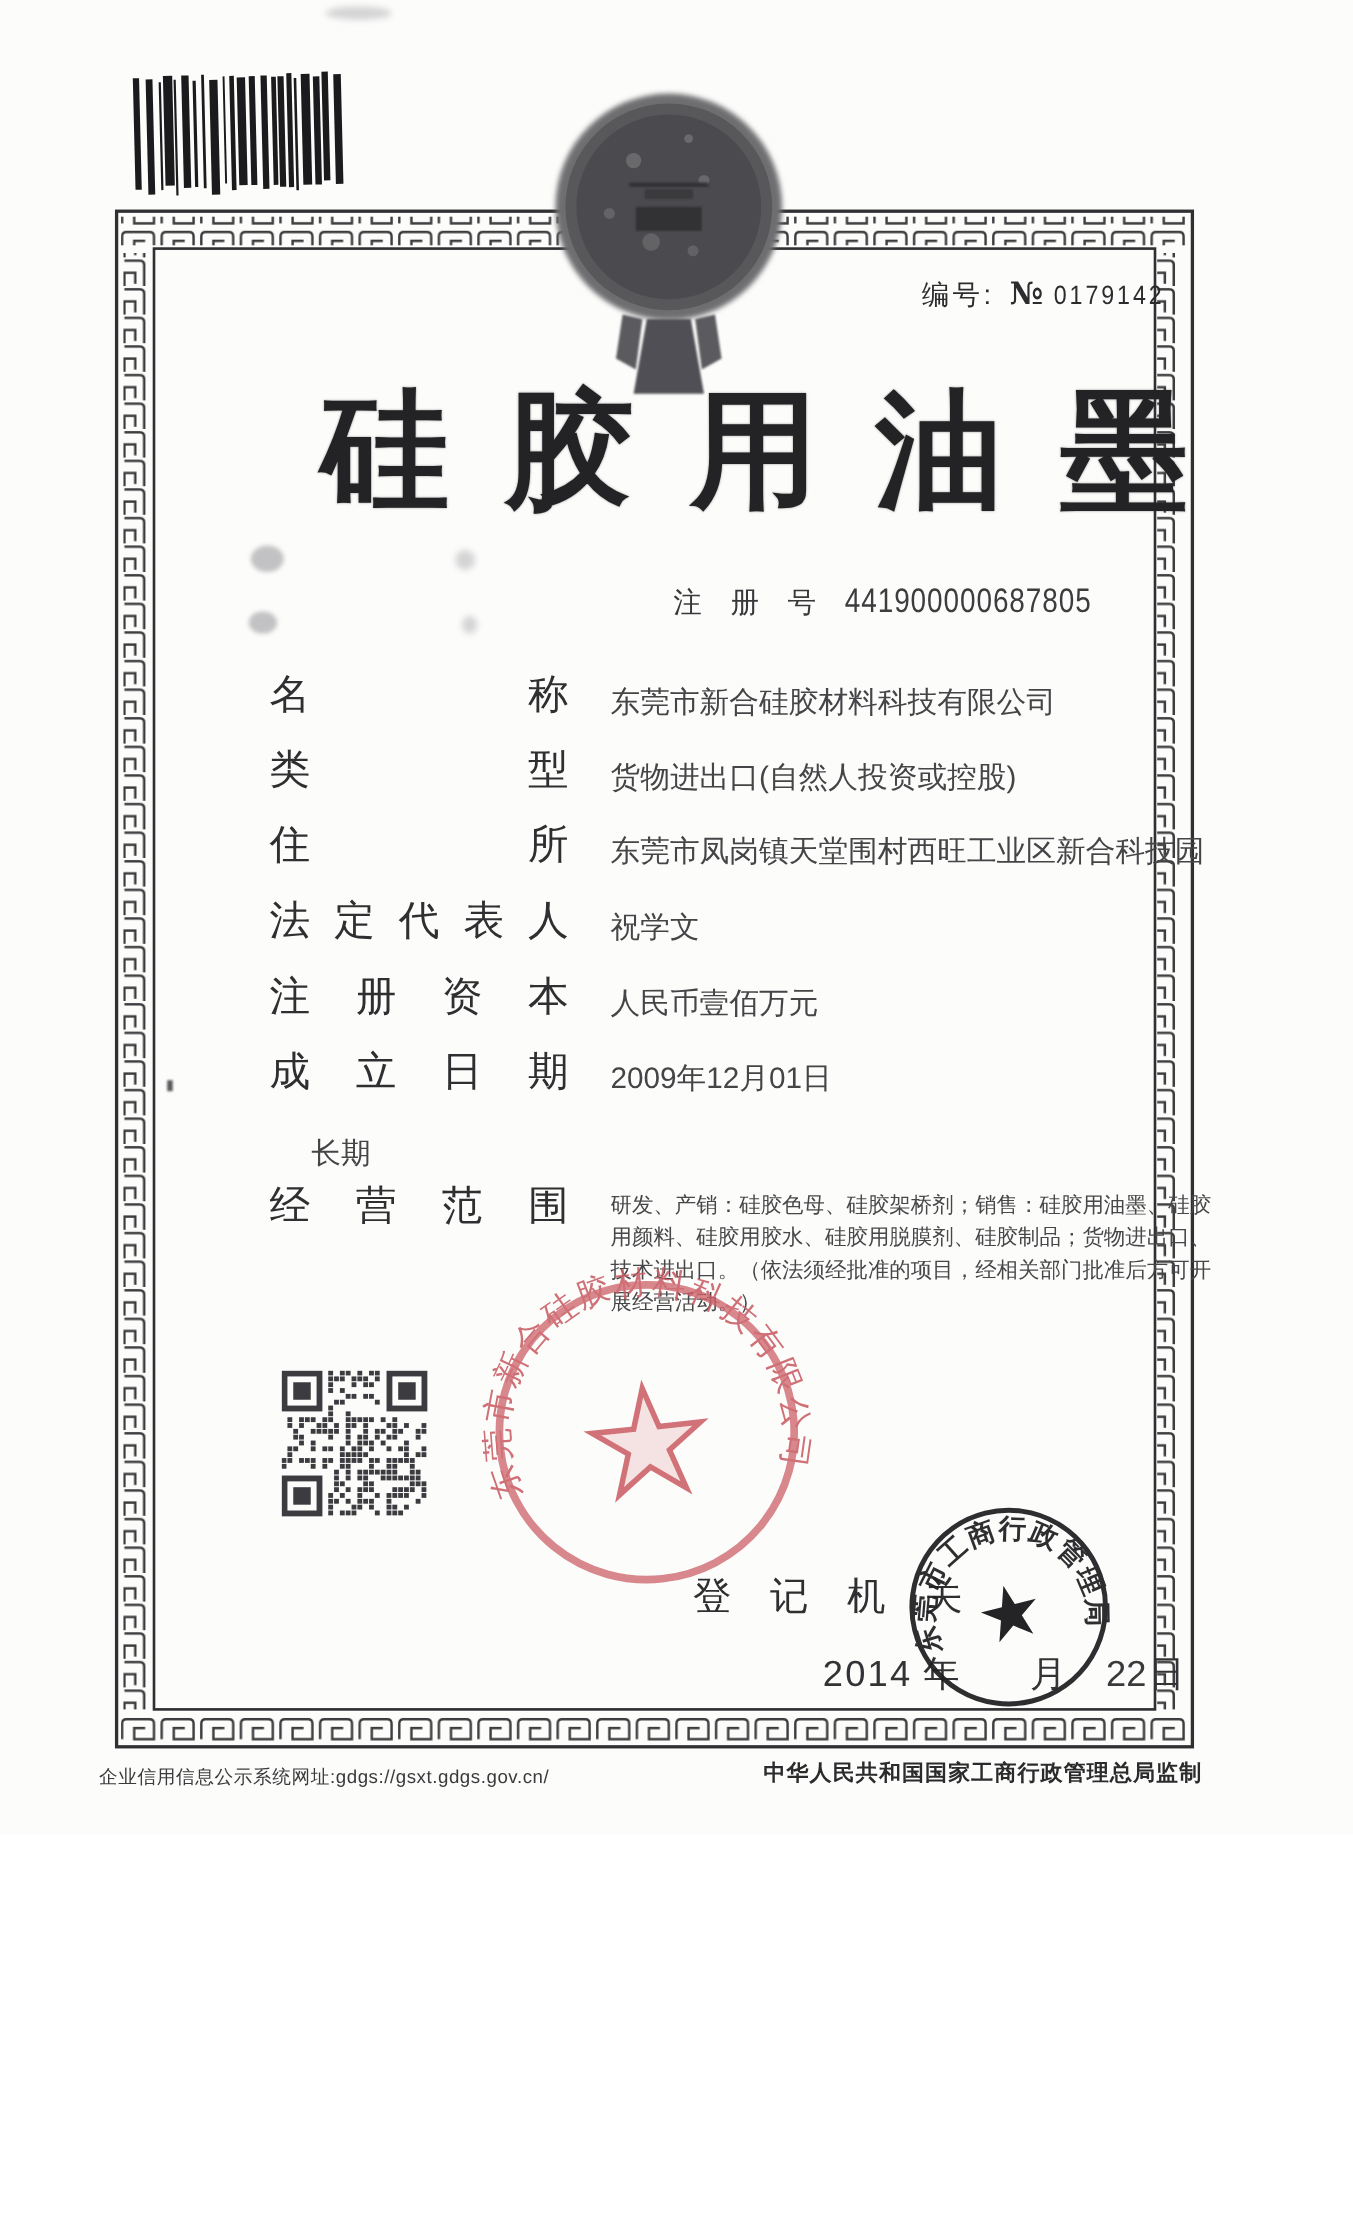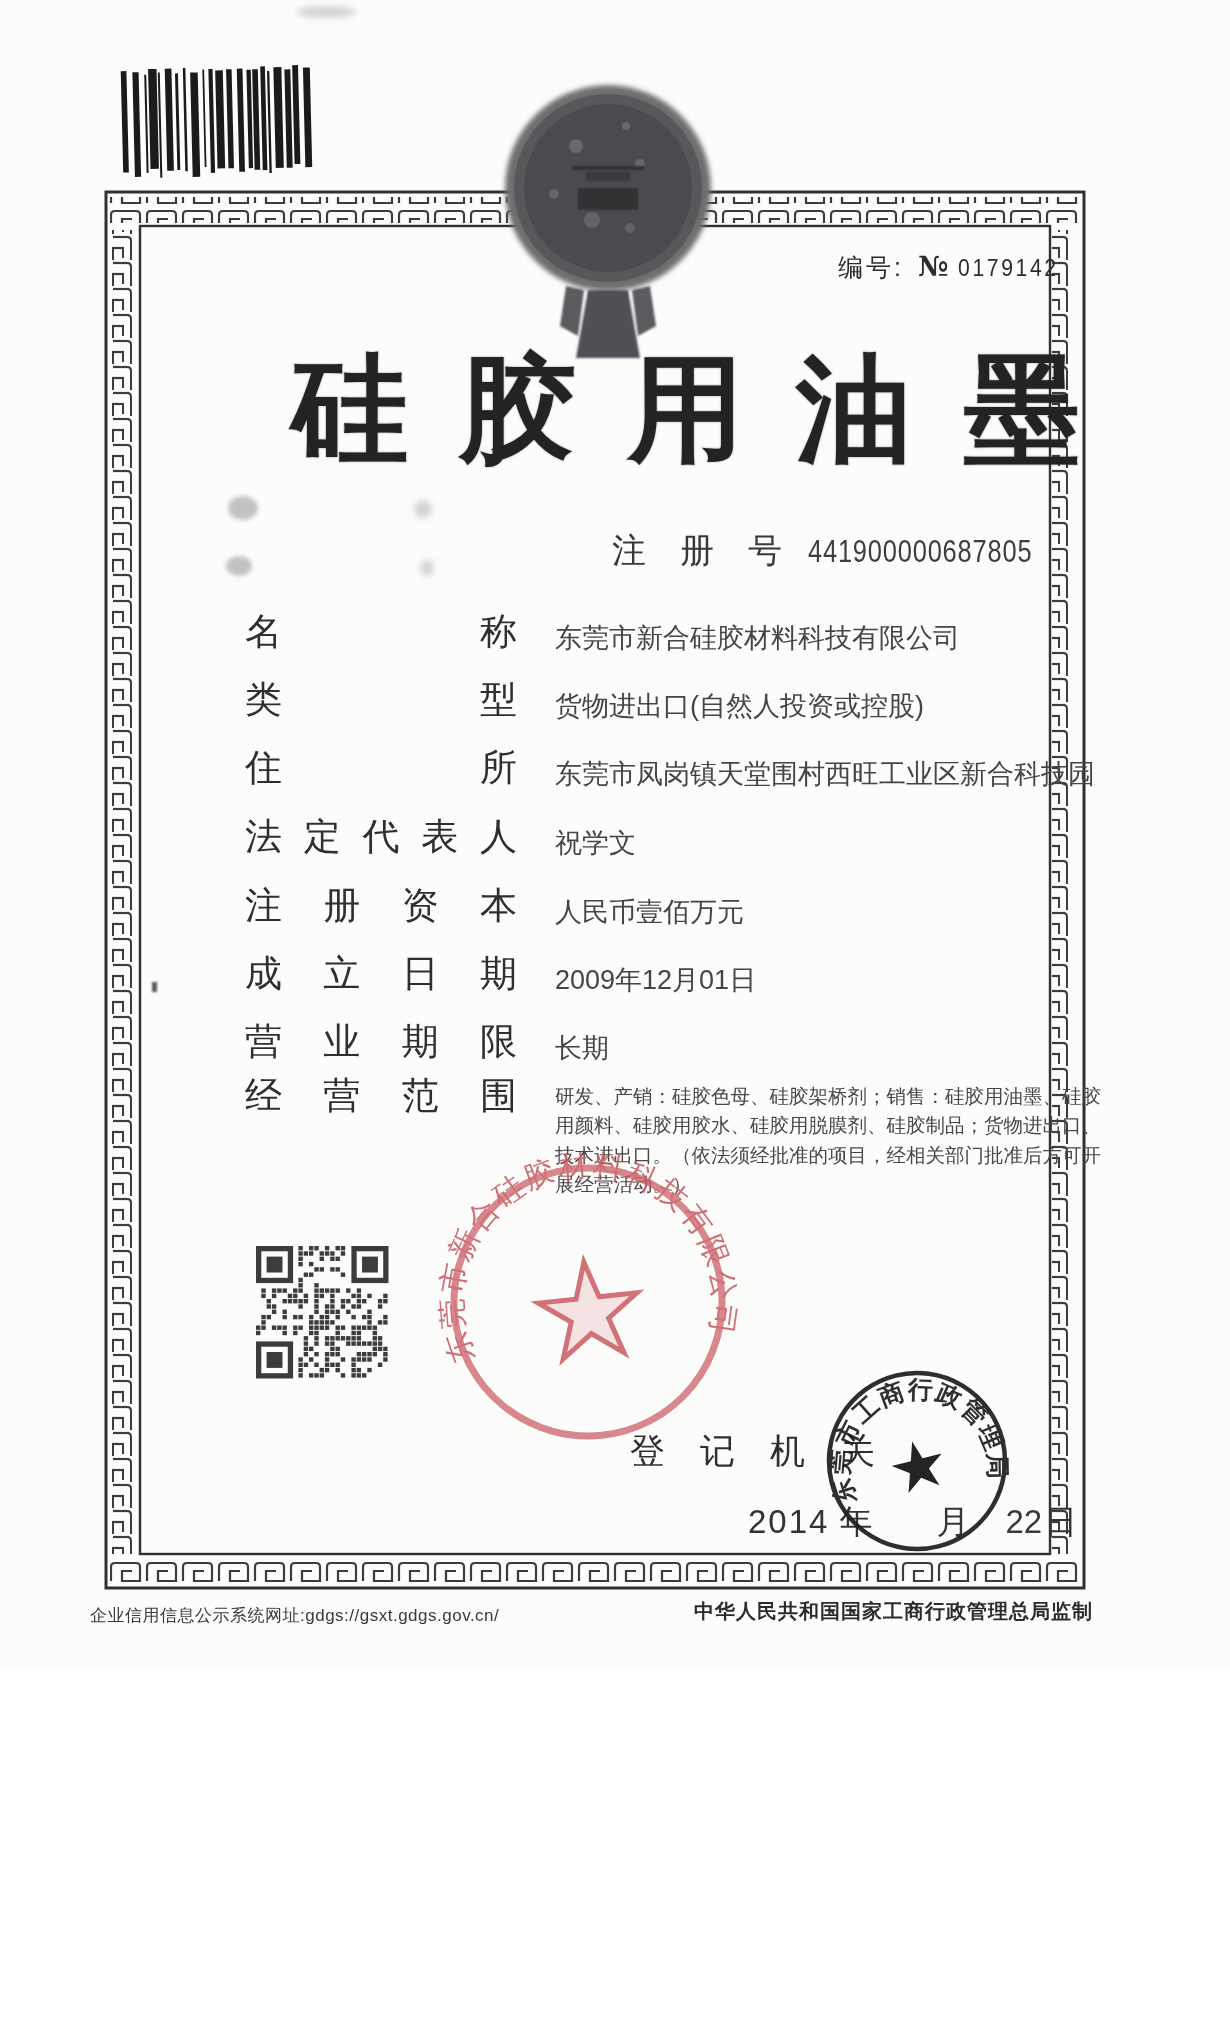--- a/index.html
+++ b/index.html
@@ -19,21 +19,21 @@
   
   .serial{left:838px;top:250px;z-index:4;color:#2c2c2e;white-space:nowrap;}
   .serial .pre{font-size:25px;letter-spacing:3px;}
   .serial .nosym{font-family:"DejaVu Serif","Liberation Serif",serif;font-weight:bold;font-size:28px;margin:0 10px 0 14px;}
   .serial .num{font-size:24px;letter-spacing:3px;display:inline-block;transform:scaleX(.88);transform-origin:left;}
   
   .title{left:292px;top:332px;z-index:4;font-size:116px;font-weight:900;color:#232325;
     letter-spacing:52px;white-space:nowrap;text-shadow:0 0 2px rgba(40,40,40,.55);}
   
   .regno{left:612px;top:528px;z-index:4;white-space:nowrap;color:#38383b;}
-  .regno .lab{font-size:34px;}
+  .regno .lab{font-size:26px;}
   .regno .val{font-size:31px;margin-left:26px;display:inline-block;transform:scaleX(.82);transform-origin:left;letter-spacing:1px;color:#3d3d40;}
   
   .row{position:absolute;left:200px;width:860px;display:flex;align-items:flex-start;z-index:4;margin-left:45px;}
   .flabel{width:272px;flex:none;font-size:37px;color:#2f2f31;text-align:justify;text-align-last:justify;line-height:1.1;}
   .fvalue{margin-left:38px;font-size:27px;color:#454548;padding-top:8px;line-height:1.35;}
   .fvalue.small{font-size:19.5px;width:568px;padding-top:6px;line-height:1.5;color:#47474a;}
   
   .registrar{left:606px;top:1428px;z-index:5;font-size:35px;color:#2f2f31;white-space:nowrap;margin-left:24px;}
   .dateline{left:748px;top:1488px;z-index:5;font-size:33px;color:#333336;white-space:nowrap;}
   .dateline span{display:inline-block;margin-top:12px;}
@@ -161,21 +161,20 @@
 </div>
 <div class="row" style="top:886px">
   <div class="flabel">注册资本</div>
   <div class="fvalue">人民币壹佰万元</div>
 </div>
 <div class="row" style="top:954px">
   <div class="flabel">成立日期</div>
   <div class="fvalue">2009年12月01日</div>
 </div>
 <div class="row" style="top:1022px">
-  <div class="flabel">营业期限</div>
   <div class="fvalue">长期</div>
 </div>
 <div class="row" style="top:1076px">
   <div class="flabel">经营范围</div>
   <div class="fvalue small">研发、产销：硅胶色母、硅胶架桥剂；销售：硅胶用油墨、硅胶用颜料、硅胶用胶水、硅胶用脱膜剂、硅胶制品；货物进出口、技术进出口。（依法须经批准的项目，经相关部门批准后方可开展经营活动。）</div>
 </div>
 
 <div class="abs" id="qr-wrap">
   <svg id="qr-svg" width="136" height="136">
       <rect x="0.0" y="79.5" width="4.4" height="4.4" fill="#3c3c40"></rect>

